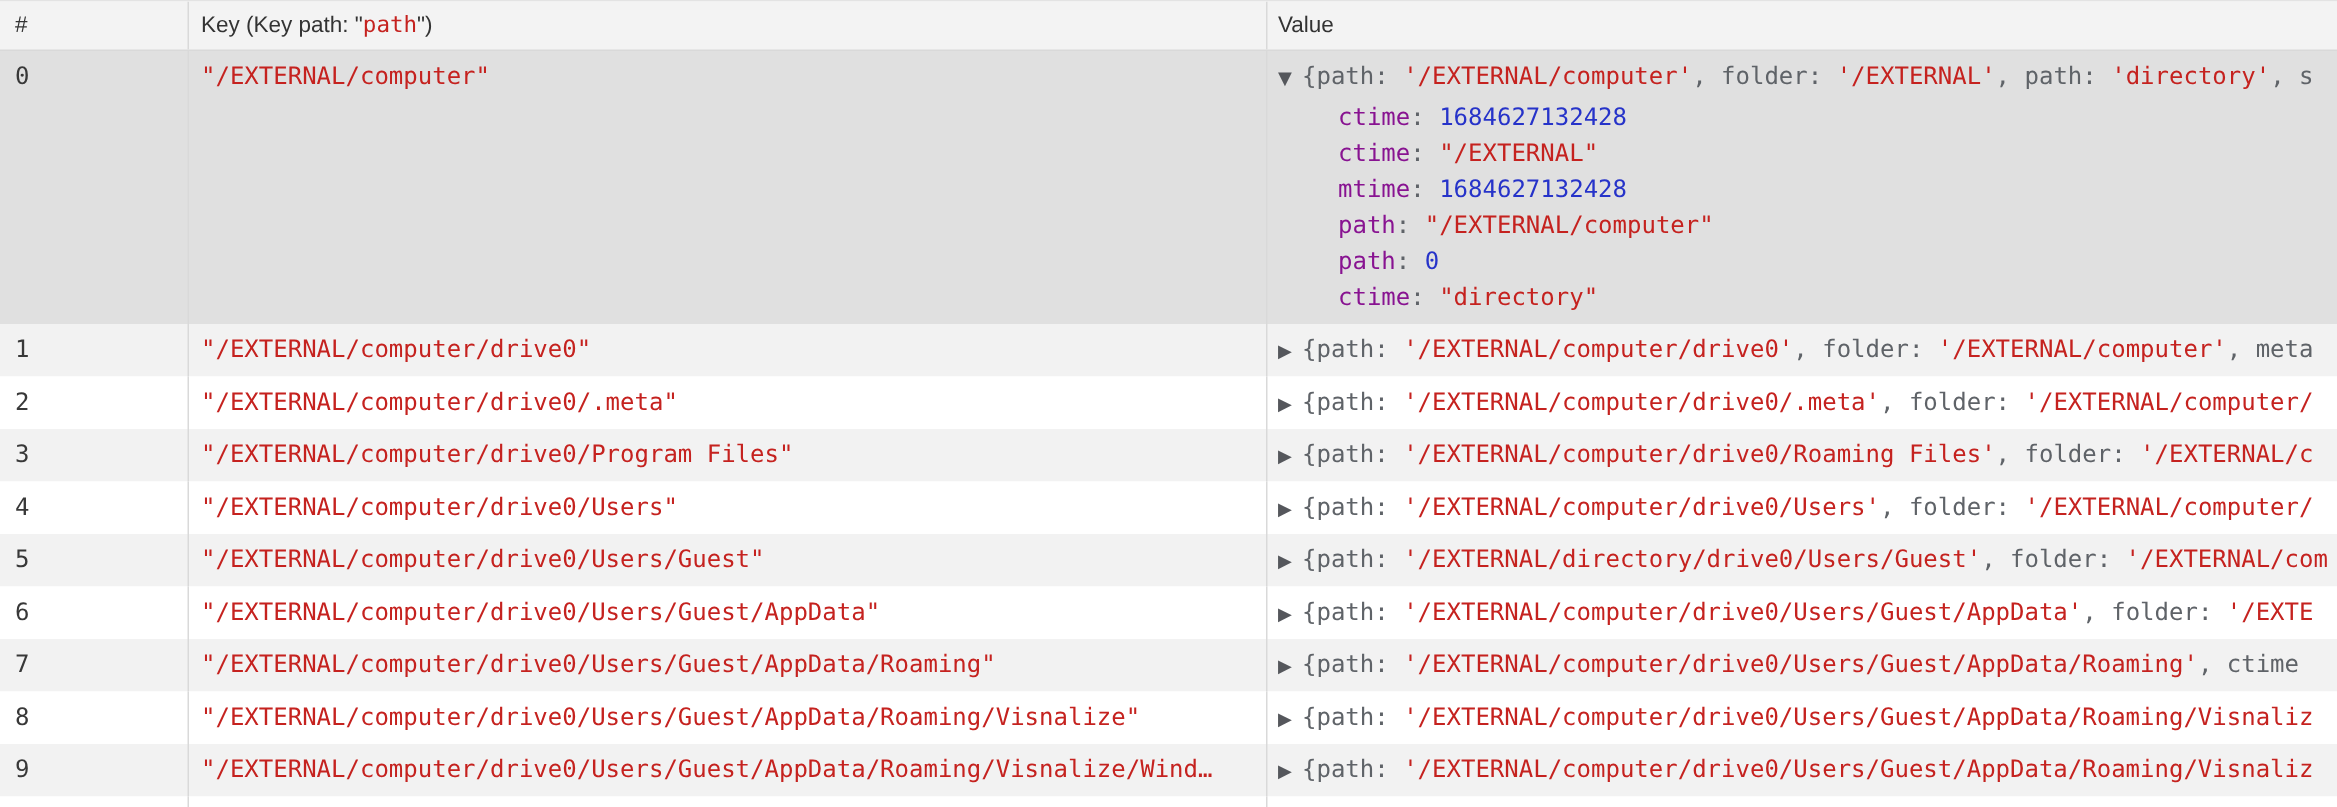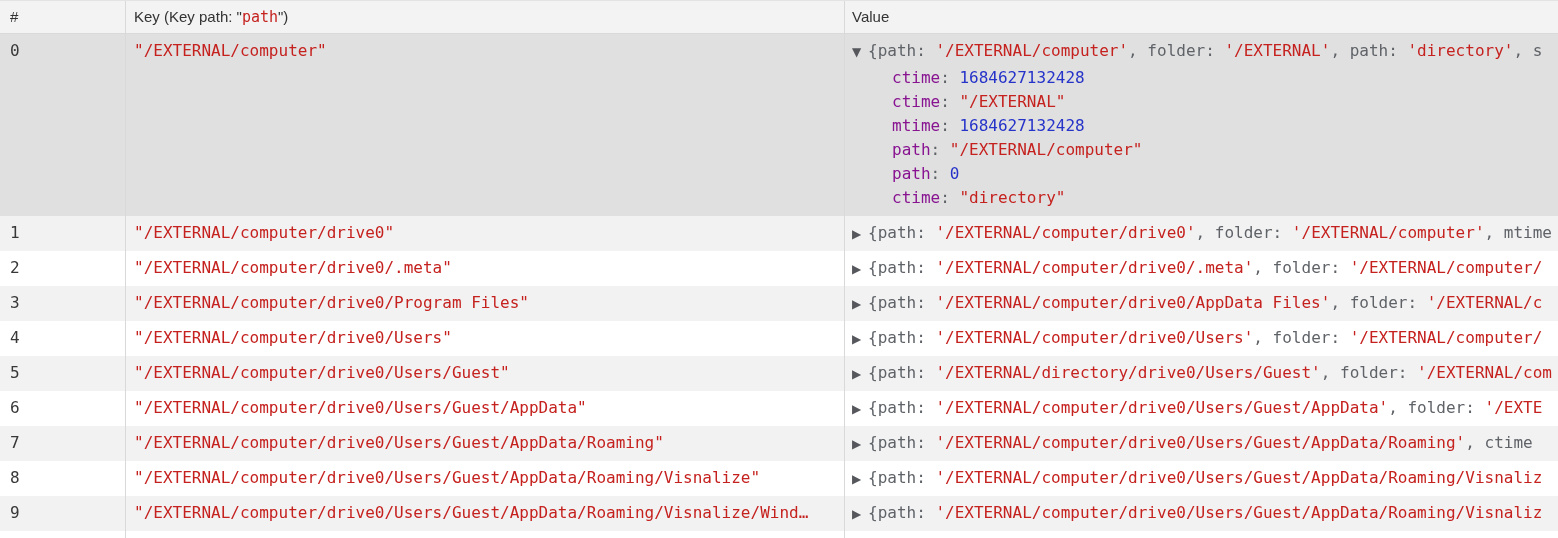--- a/index.html
+++ b/index.html
@@ -81,35 +81,35 @@
             <div class="prop"><span class="pname">path</span><span class="pcolon">: </span><span class="pstr">"/EXTERNAL/computer"</span></div>
             <div class="prop"><span class="pname">path</span><span class="pcolon">: </span><span class="pnum">0</span></div>
             <div class="prop"><span class="pname">ctime</span><span class="pcolon">: </span><span class="pstr">"directory"</span></div>
           </div>
         </div>
       </div>
       <div class="row stripe">
         <div class="cell c-index">1</div>
         <div class="cell c-key mono">"/EXTERNAL/computer/drive0"</div>
         <div class="cell c-value mono">
-          <div class="preview"><span class="tri">▶</span><span class="plain">{path: </span><span class="str">'/EXTERNAL/computer/drive0'</span><span class="plain">, folder: </span><span class="str">'/EXTERNAL/computer'</span><span class="plain">, mtime</span></div>
+          <div class="preview"><span class="tri">▶</span><span class="plain">{path: </span><span class="str">'/EXTERNAL/computer/drive0'</span><span class="plain">, folder: </span><span class="str">'/EXTERNAL/computer'</span><span class="plain">, meta</span></div>
         </div>
       </div>
       <div class="row">
         <div class="cell c-index">2</div>
         <div class="cell c-key mono">"/EXTERNAL/computer/drive0/.meta"</div>
         <div class="cell c-value mono">
           <div class="preview"><span class="tri">▶</span><span class="plain">{path: </span><span class="str">'/EXTERNAL/computer/drive0/.meta'</span><span class="plain">, folder: </span><span class="str">'/EXTERNAL/computer/</span></div>
         </div>
       </div>
       <div class="row stripe">
         <div class="cell c-index">3</div>
         <div class="cell c-key mono">"/EXTERNAL/computer/drive0/Program Files"</div>
         <div class="cell c-value mono">
-          <div class="preview"><span class="tri">▶</span><span class="plain">{path: </span><span class="str">'/EXTERNAL/computer/drive0/AppData Files'</span><span class="plain">, folder: </span><span class="str">'/EXTERNAL/c</span></div>
+          <div class="preview"><span class="tri">▶</span><span class="plain">{path: </span><span class="str">'/EXTERNAL/computer/drive0/Roaming Files'</span><span class="plain">, folder: </span><span class="str">'/EXTERNAL/c</span></div>
         </div>
       </div>
       <div class="row">
         <div class="cell c-index">4</div>
         <div class="cell c-key mono">"/EXTERNAL/computer/drive0/Users"</div>
         <div class="cell c-value mono">
           <div class="preview"><span class="tri">▶</span><span class="plain">{path: </span><span class="str">'/EXTERNAL/computer/drive0/Users'</span><span class="plain">, folder: </span><span class="str">'/EXTERNAL/computer/</span></div>
         </div>
       </div>
       <div class="row stripe">

